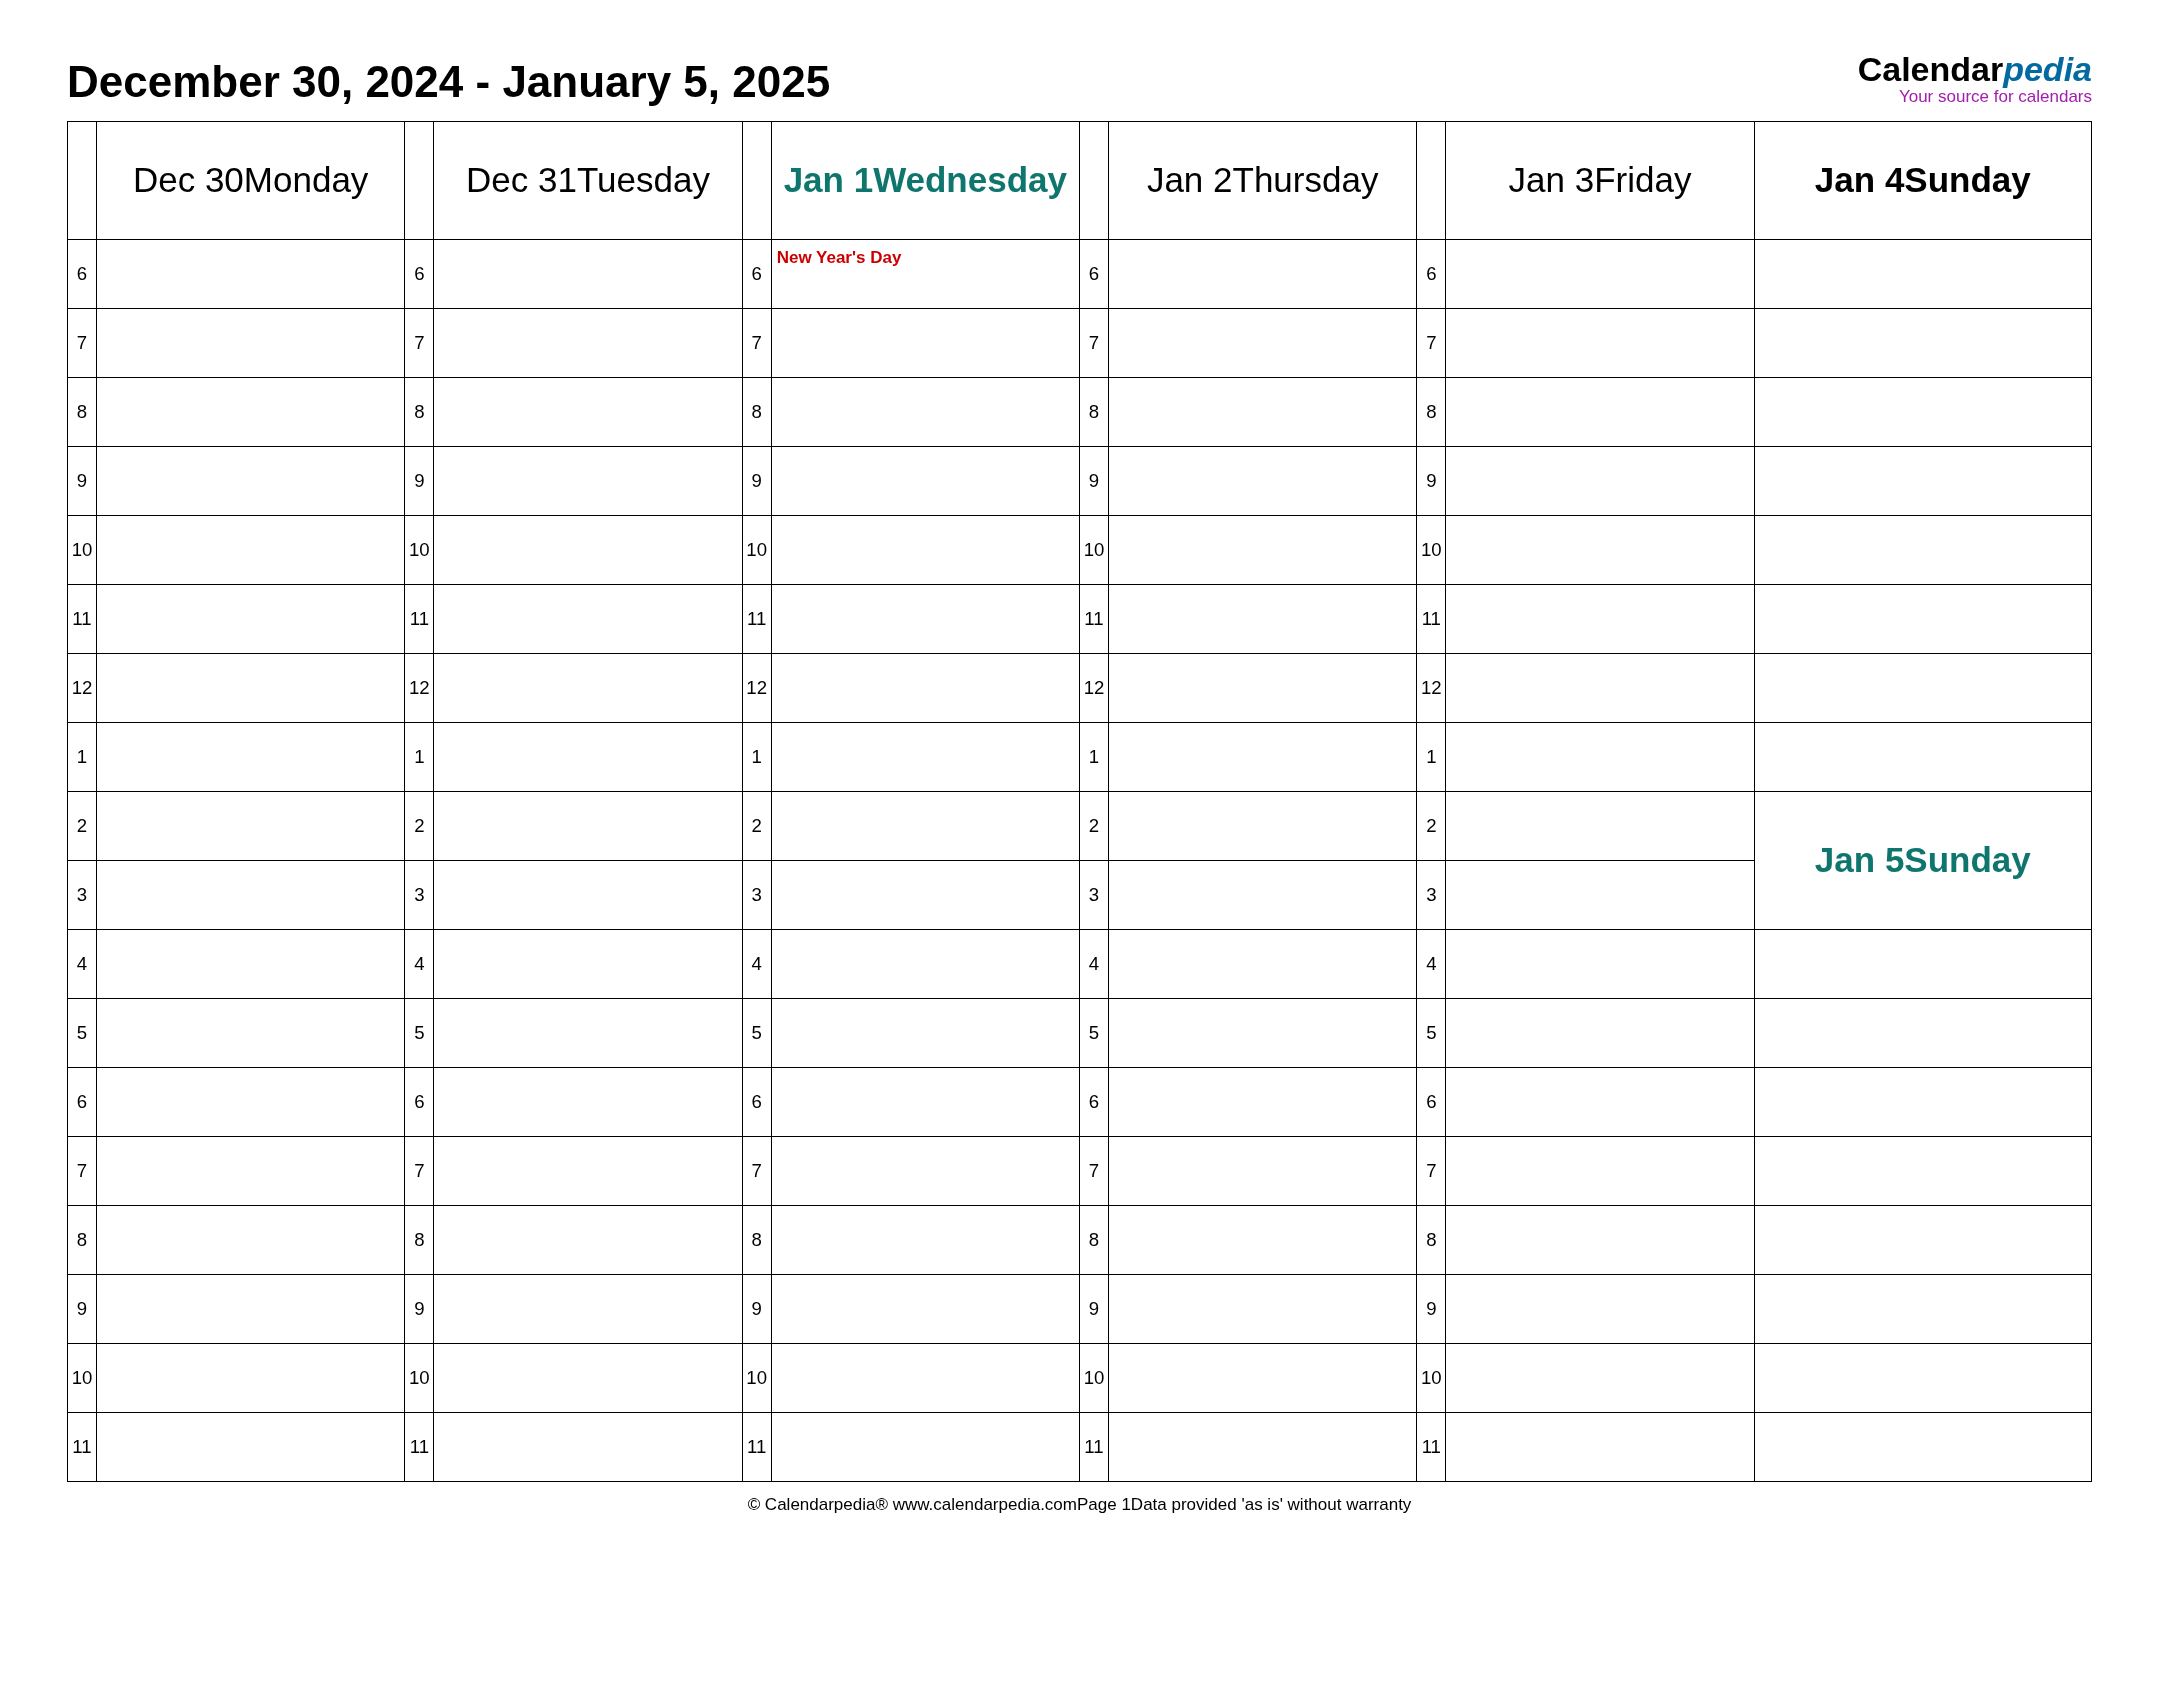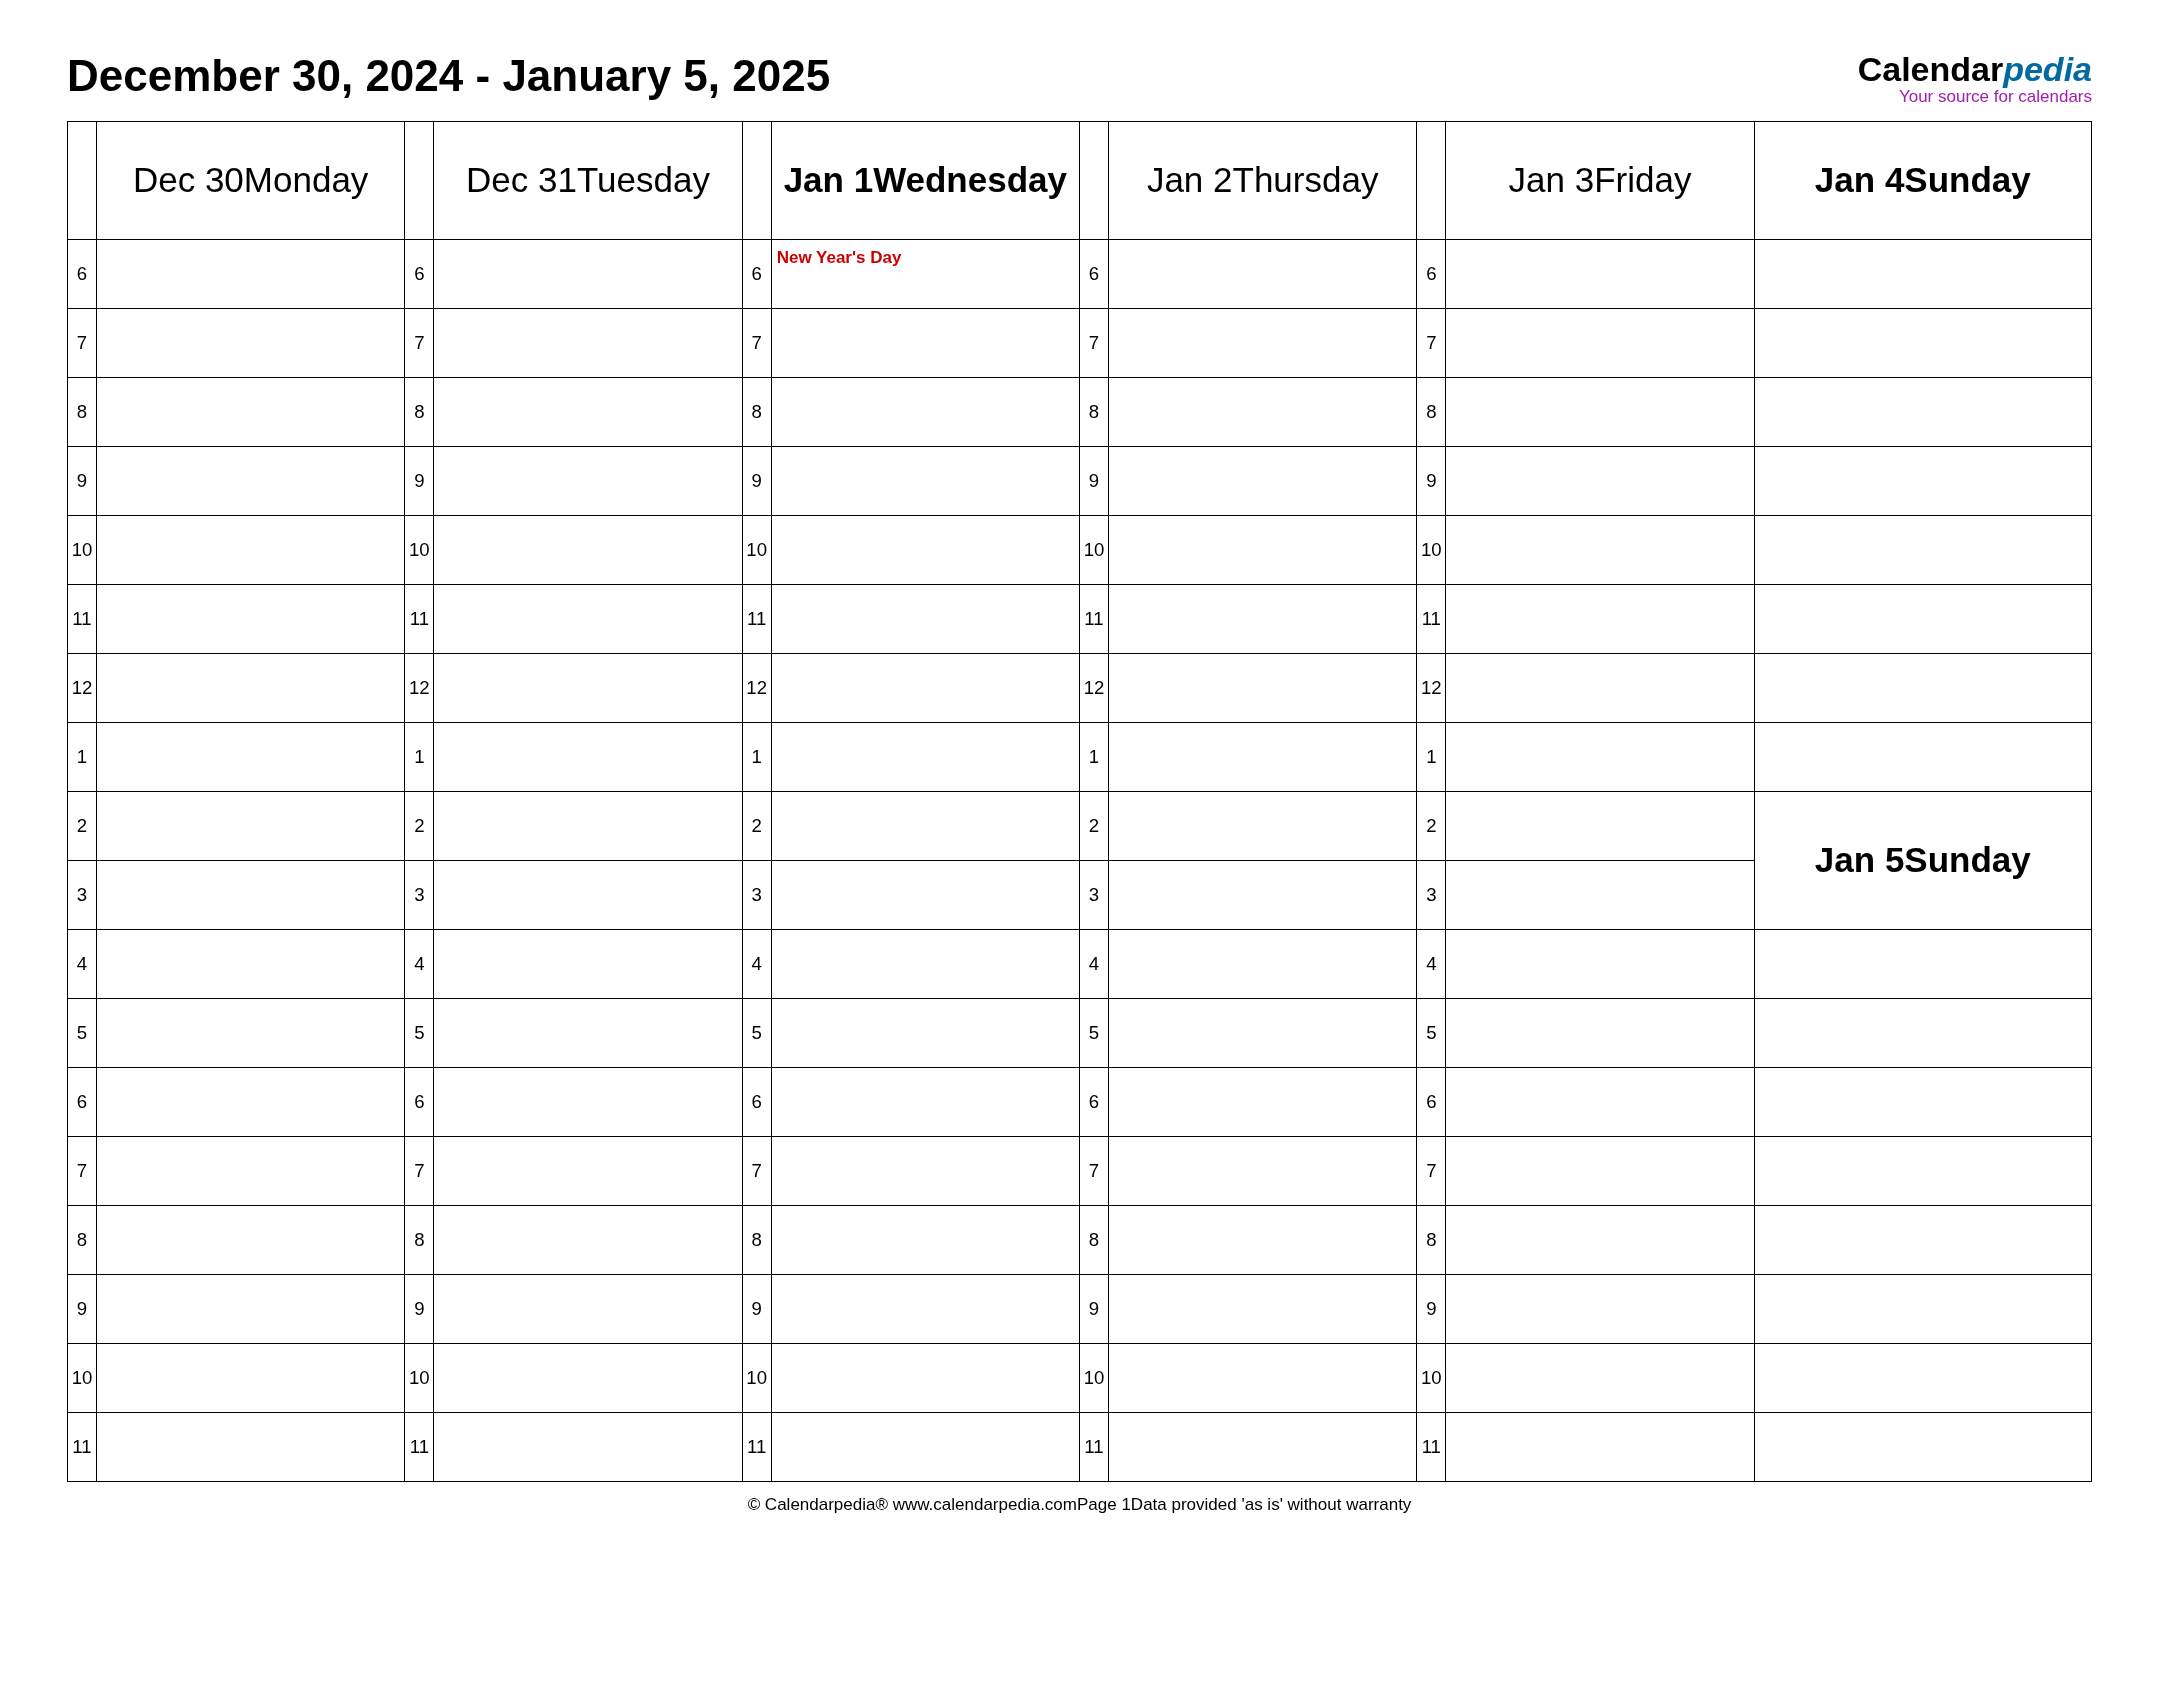--- a/index.html
+++ b/index.html
@@ -7,20 +7,21 @@
     font-family: Arial, Helvetica, sans-serif;
     background: #fff;
     width: 2159px;
     height: 1700px;
     padding: 51px 67px 34px 67px;
     color: #000;
   }
   .header {
     display: flex;
     justify-content: space-between;
+    align-items: flex-end;
     margin-bottom: 13.5px;
   }
   .title {
     font-size: 44px;
     font-weight: bold;
   }
   .logo {
     text-align: right;
     line-height: 1.1;
   }
@@ -59,21 +60,21 @@
   .day-date {
     font-size: 35px;
     font-weight: normal;
     line-height: 1.25;
   }
   .day-name {
     font-size: 35px;
     font-weight: normal;
     line-height: 1.25;
   }
-  .red { color: #000000; font-weight: bold; }
+  .red { color: #0f766e; font-weight: bold; }
   .bold { font-weight: bold; }
   .hour-col {
     position: absolute;
     left: 0;
     top: 0;
     width: 29px;
     height: 100%;
     border-right: 0.8px solid #000;
   }
   .timecell {

